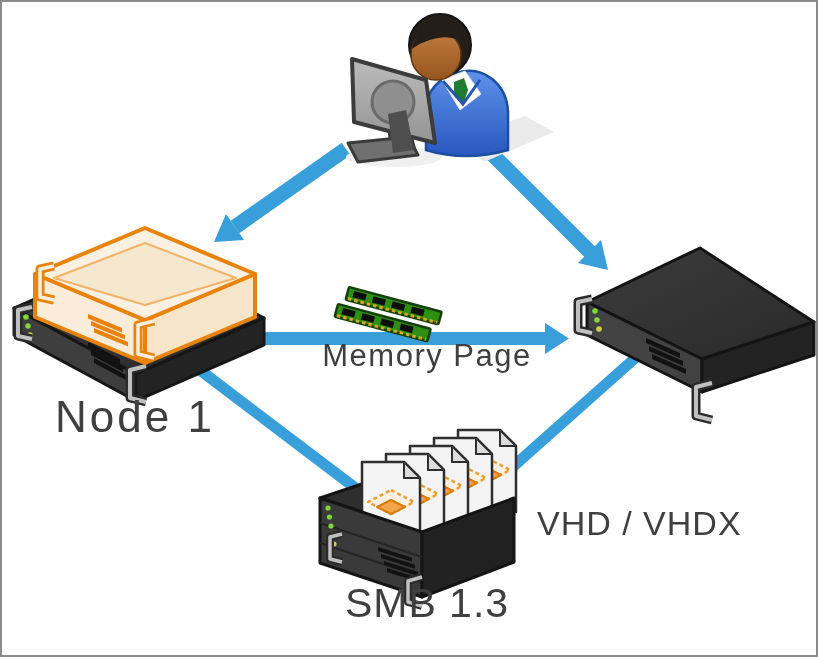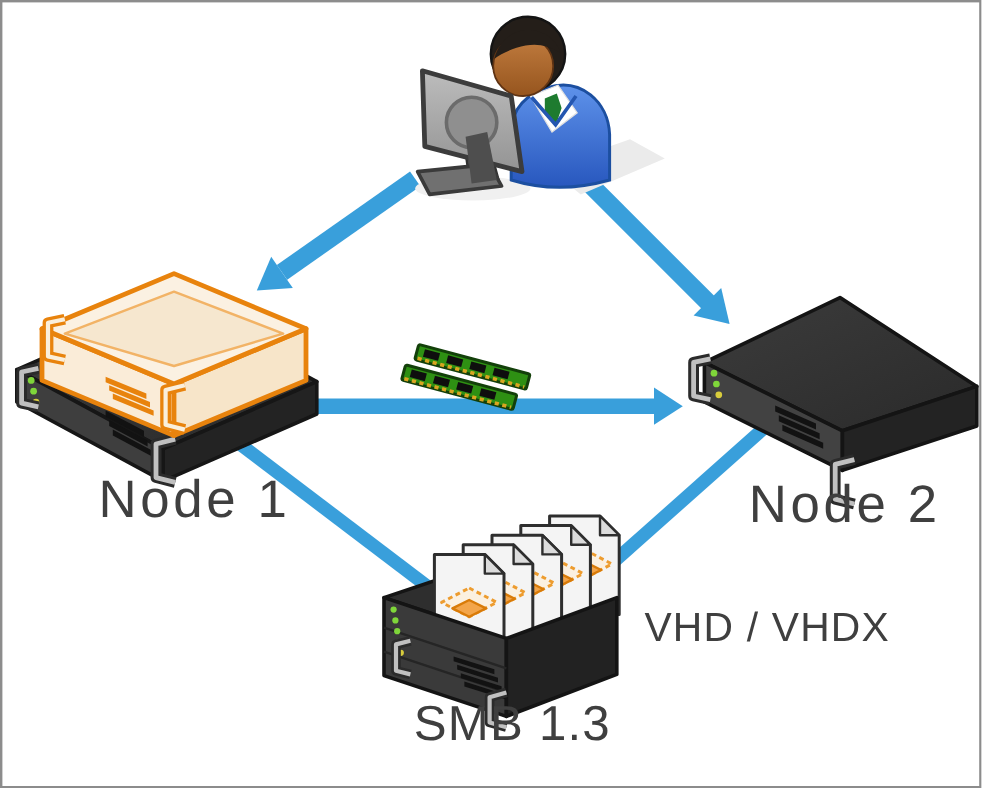--- a/index.html
+++ b/index.html
@@ -14,21 +14,21 @@
   }
   .art{position:absolute;left:0;top:0;}
   .lbl{
     position:absolute;
     color:#3F3F3F;
     font-weight:300;
     line-height:1.05;
     white-space:nowrap;
     user-select:none;
   }
-  .lbl-node1{left:26px;top:392px;width:214px;text-align:right;font-size:44px;letter-spacing:3px;}
+  .lbl-node1{left:26px;top:392px;width:214px;text-align:center;font-size:44px;letter-spacing:3px;}
   .lbl-node2{left:592px;top:396px;width:220px;text-align:center;font-size:44px;letter-spacing:3px;}
   .lbl-memory{left:303px;top:338px;width:244px;text-align:center;font-size:31px;letter-spacing:1.5px;}
   .lbl-smb{left:316px;top:580px;width:218px;text-align:center;font-size:41px;letter-spacing:1px;}
   .lbl-vhd{left:521px;top:504px;width:290px;text-align:left;font-size:34px;letter-spacing:1px;margin-left:14px;}
 </style>
 </head>
 <body>
 
 <div class="canvas">
 
@@ -241,17 +241,17 @@
         <polygon points="384,110 402,106 414,150 390,154" fill="#4E4E4E" stroke="#333333" stroke-width="2"></polygon>
         <polygon points="346,141 406,135 416,153 356,160" fill="#707070" stroke="#3A3A3A" stroke-width="3" stroke-linejoin="round"></polygon>
         <polygon points="350,57 424,78 433,141 352,120" fill="url(#gradMon)" stroke="#3C3C3C" stroke-width="4" stroke-linejoin="round"></polygon>
         <circle cx="391" cy="100" r="21" fill="#8F8F8F" stroke="#6B6B6B" stroke-width="3"></circle>
         <polygon points="386,112 404,108 412,148 391,151" fill="#4E4E4E"></polygon>
       </g>
     </g>
   </svg>
 
   <div class="lbl lbl-node1">Node 1</div>
-  <div class="lbl lbl-node2">Node 2</div>
+  <div class="lbl lbl-memory">Memory Page</div>
   <div class="lbl lbl-smb">SMB 1.3</div>
   <div class="lbl lbl-vhd">VHD / VHDX</div>
 
 </div>
 
 </body></html>

